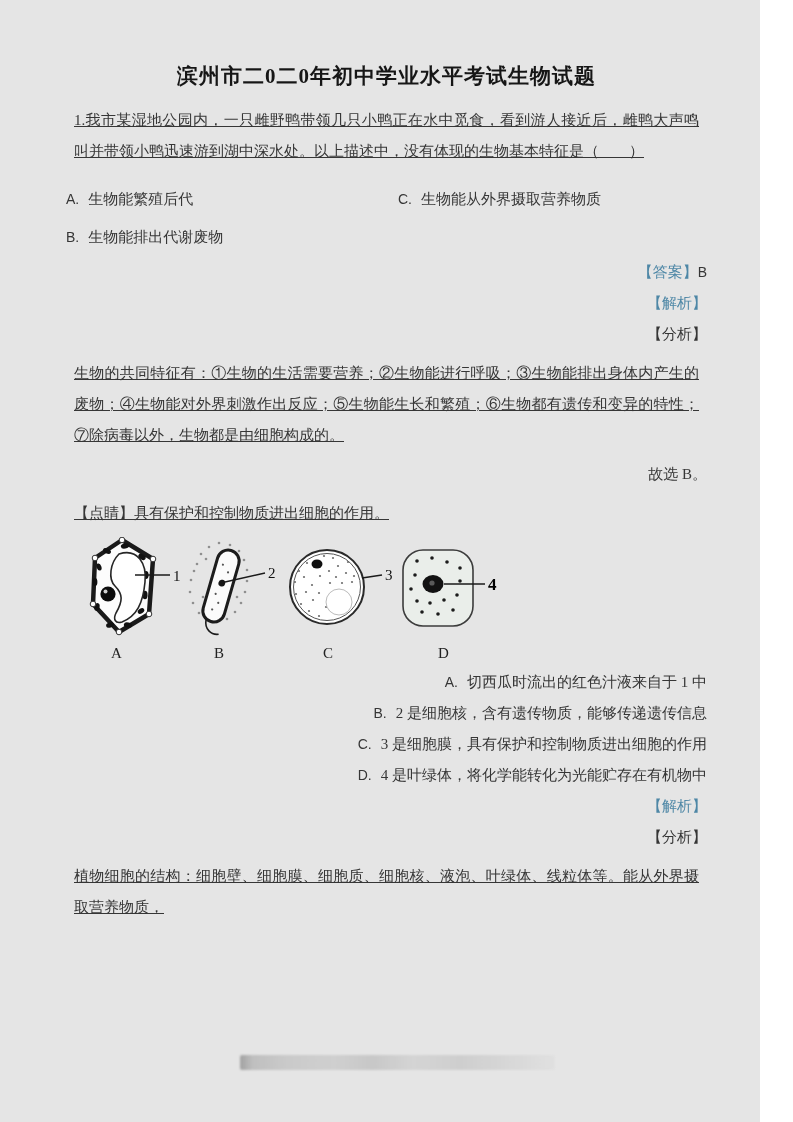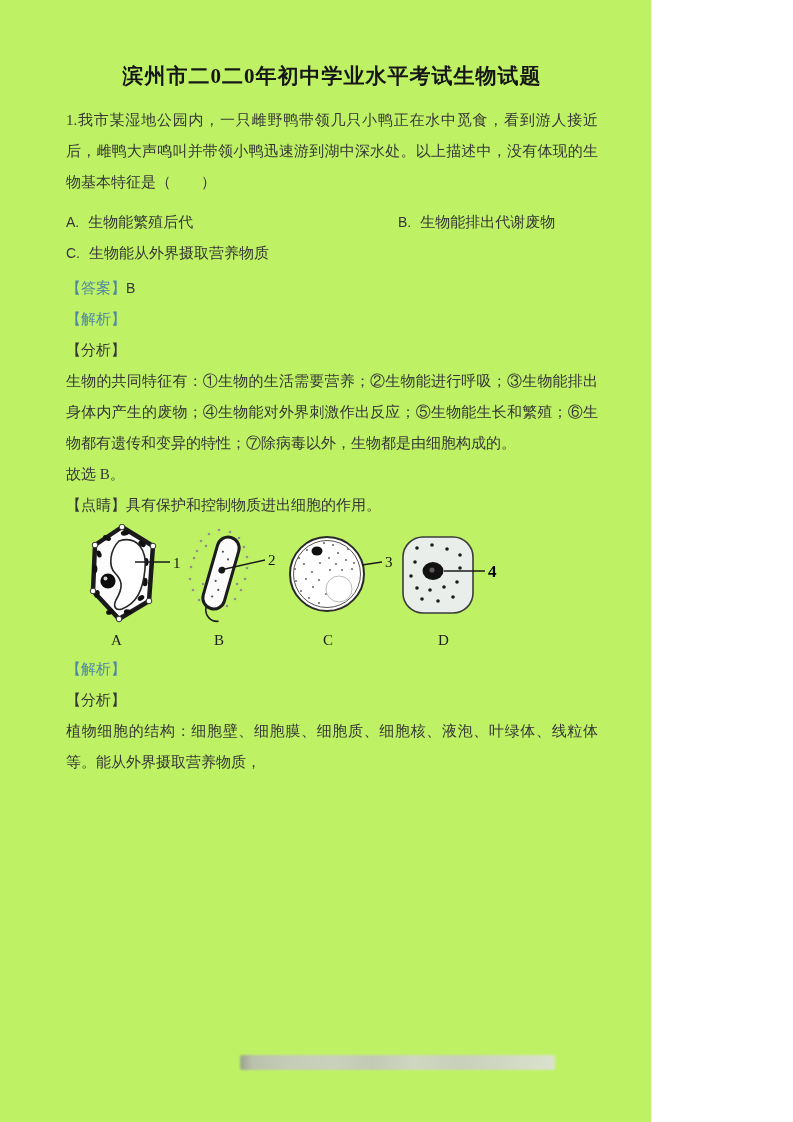--- a/index.html
+++ b/index.html
@@ -1,45 +1,46 @@
 <!DOCTYPE html>
 <html><head>
 <meta charset="utf-8">
 <style>
   html,body{margin:0;padding:0;background:#ffffff;}
   .page{
     position:relative;
-    width:651px;height:1122px;
-    background:#bef264;
+    width:760px;height:1122px;
+    background:#e5e5e5;
     box-sizing:border-box;
     padding:60px 53px 0 66px;
     font-family:"Liberation Serif","DejaVu Serif",serif;
     color:#363636;
     overflow:hidden;
   }
   .title{
     font-size:21px;font-weight:bold;color:#161616;
     text-align:center;line-height:32px;letter-spacing:1px;
     margin:0 0 13px 0;
   }
   .section-head{
     font-size:17px;font-weight:bold;color:#101010;
     line-height:31px;margin:0 0 2px 0;
   }
   .para{
-    font-size:15px;line-height:31px;margin:0;
+    font-size:15px;line-height:31px;margin:8px;
     text-align:justify;
-  }
-  .line{font-size:15px;line-height:31px;}
+    text-decoration:underline;
+  }
+  .line{font-size:15px;line-height:31px;text-align:right;}
   .tag-blue{color:#4e87a6;}
   .latin{font-family:"Liberation Sans","DejaVu Sans",sans-serif;font-size:14px;}
   .opt-grid{
     display:grid;grid-template-columns:332px 1fr;
-    font-size:15px;line-height:25px;row-gap:6px;
-    margin:12px 0 7px 0;
+    font-size:15px;line-height:25px;row-gap:13px;
+    margin:20px 0 7px 0;
   }
   .okey{
     font-family:"Liberation Sans","DejaVu Sans",sans-serif;
     font-size:14px;margin-right:9px;
   }
   .q2opts{margin:2px 0 0 0;}
   .q2opts .line{line-height:31px;}
   .figure{margin:3px 0 2px 20px;height:128px;}
   .figure svg text{font-family:"Liberation Serif","DejaVu Serif",serif;}
   .watermark{
@@ -54,22 +55,22 @@
 
 <div class="page">
 
   <div class="title">滨州市二0二0年初中学业水平考试生物试题</div>
 
 
   <p class="para">1.我市某湿地公园内，一只雌野鸭带领几只小鸭正在水中觅食，看到游人接近后，雌鸭大声鸣叫并带领小鸭迅速游到湖中深水处。以上描述中，没有体现的生物基本特征是（　　）</p>
 
   <div class="opt-grid">
     <div><span class="okey">A.</span><span>生物能繁殖后代</span></div>
+    <div><span class="okey">C.</span><span>生物能从外界摄取营养物质</span></div>
     <div><span class="okey">B.</span><span>生物能排出代谢废物</span></div>
-    <div><span class="okey">C.</span><span>生物能从外界摄取营养物质</span></div>
   </div>
 
   <div class="line"><span class="tag-blue">【答案】</span><span class="latin">B</span></div>
   <div class="line tag-blue">【解析】</div>
   <div class="line">【分析】</div>
 
   <p class="para">生物的共同特征有：①生物的生活需要营养；②生物能进行呼吸；③生物能排出身体内产生的废物；④生物能对外界刺激作出反应；⑤生物能生长和繁殖；⑥生物都有遗传和变异的特性；⑦除病毒以外，生物都是由细胞构成的。</p>
 
 
   <div class="line">故选 B。</div>
@@ -209,20 +210,26 @@
         <text x="402" y="53" font-size="17" font-weight="bold" fill="#000">4</text>
       </g>
 
       <text x="25" y="121" font-size="15" fill="#222">A</text>
       <text x="128" y="121" font-size="15" fill="#222">B</text>
       <text x="237" y="121" font-size="15" fill="#222">C</text>
       <text x="352" y="121" font-size="15" fill="#222">D</text>
     </svg>
   </div>
 
+  <div class="q2opts">
+    <div class="line"><span class="okey">A.</span><span>切西瓜时流出的红色汁液来自于 1 中</span></div>
+    <div class="line"><span class="okey">B.</span><span>2 是细胞核，含有遗传物质，能够传递遗传信息</span></div>
+    <div class="line"><span class="okey">C.</span><span>3 是细胞膜，具有保护和控制物质进出细胞的作用</span></div>
+    <div class="line"><span class="okey">D.</span><span>4 是叶绿体，将化学能转化为光能贮存在有机物中</span></div>
+  </div>
 
   <div class="line tag-blue">【解析】</div>
   <div class="line">【分析】</div>
 
   <p class="para">植物细胞的结构：细胞壁、细胞膜、细胞质、细胞核、液泡、叶绿体、线粒体等。能从外界摄取营养物质，</p>
 
   <div class="watermark"></div>
 
 </div>
 

